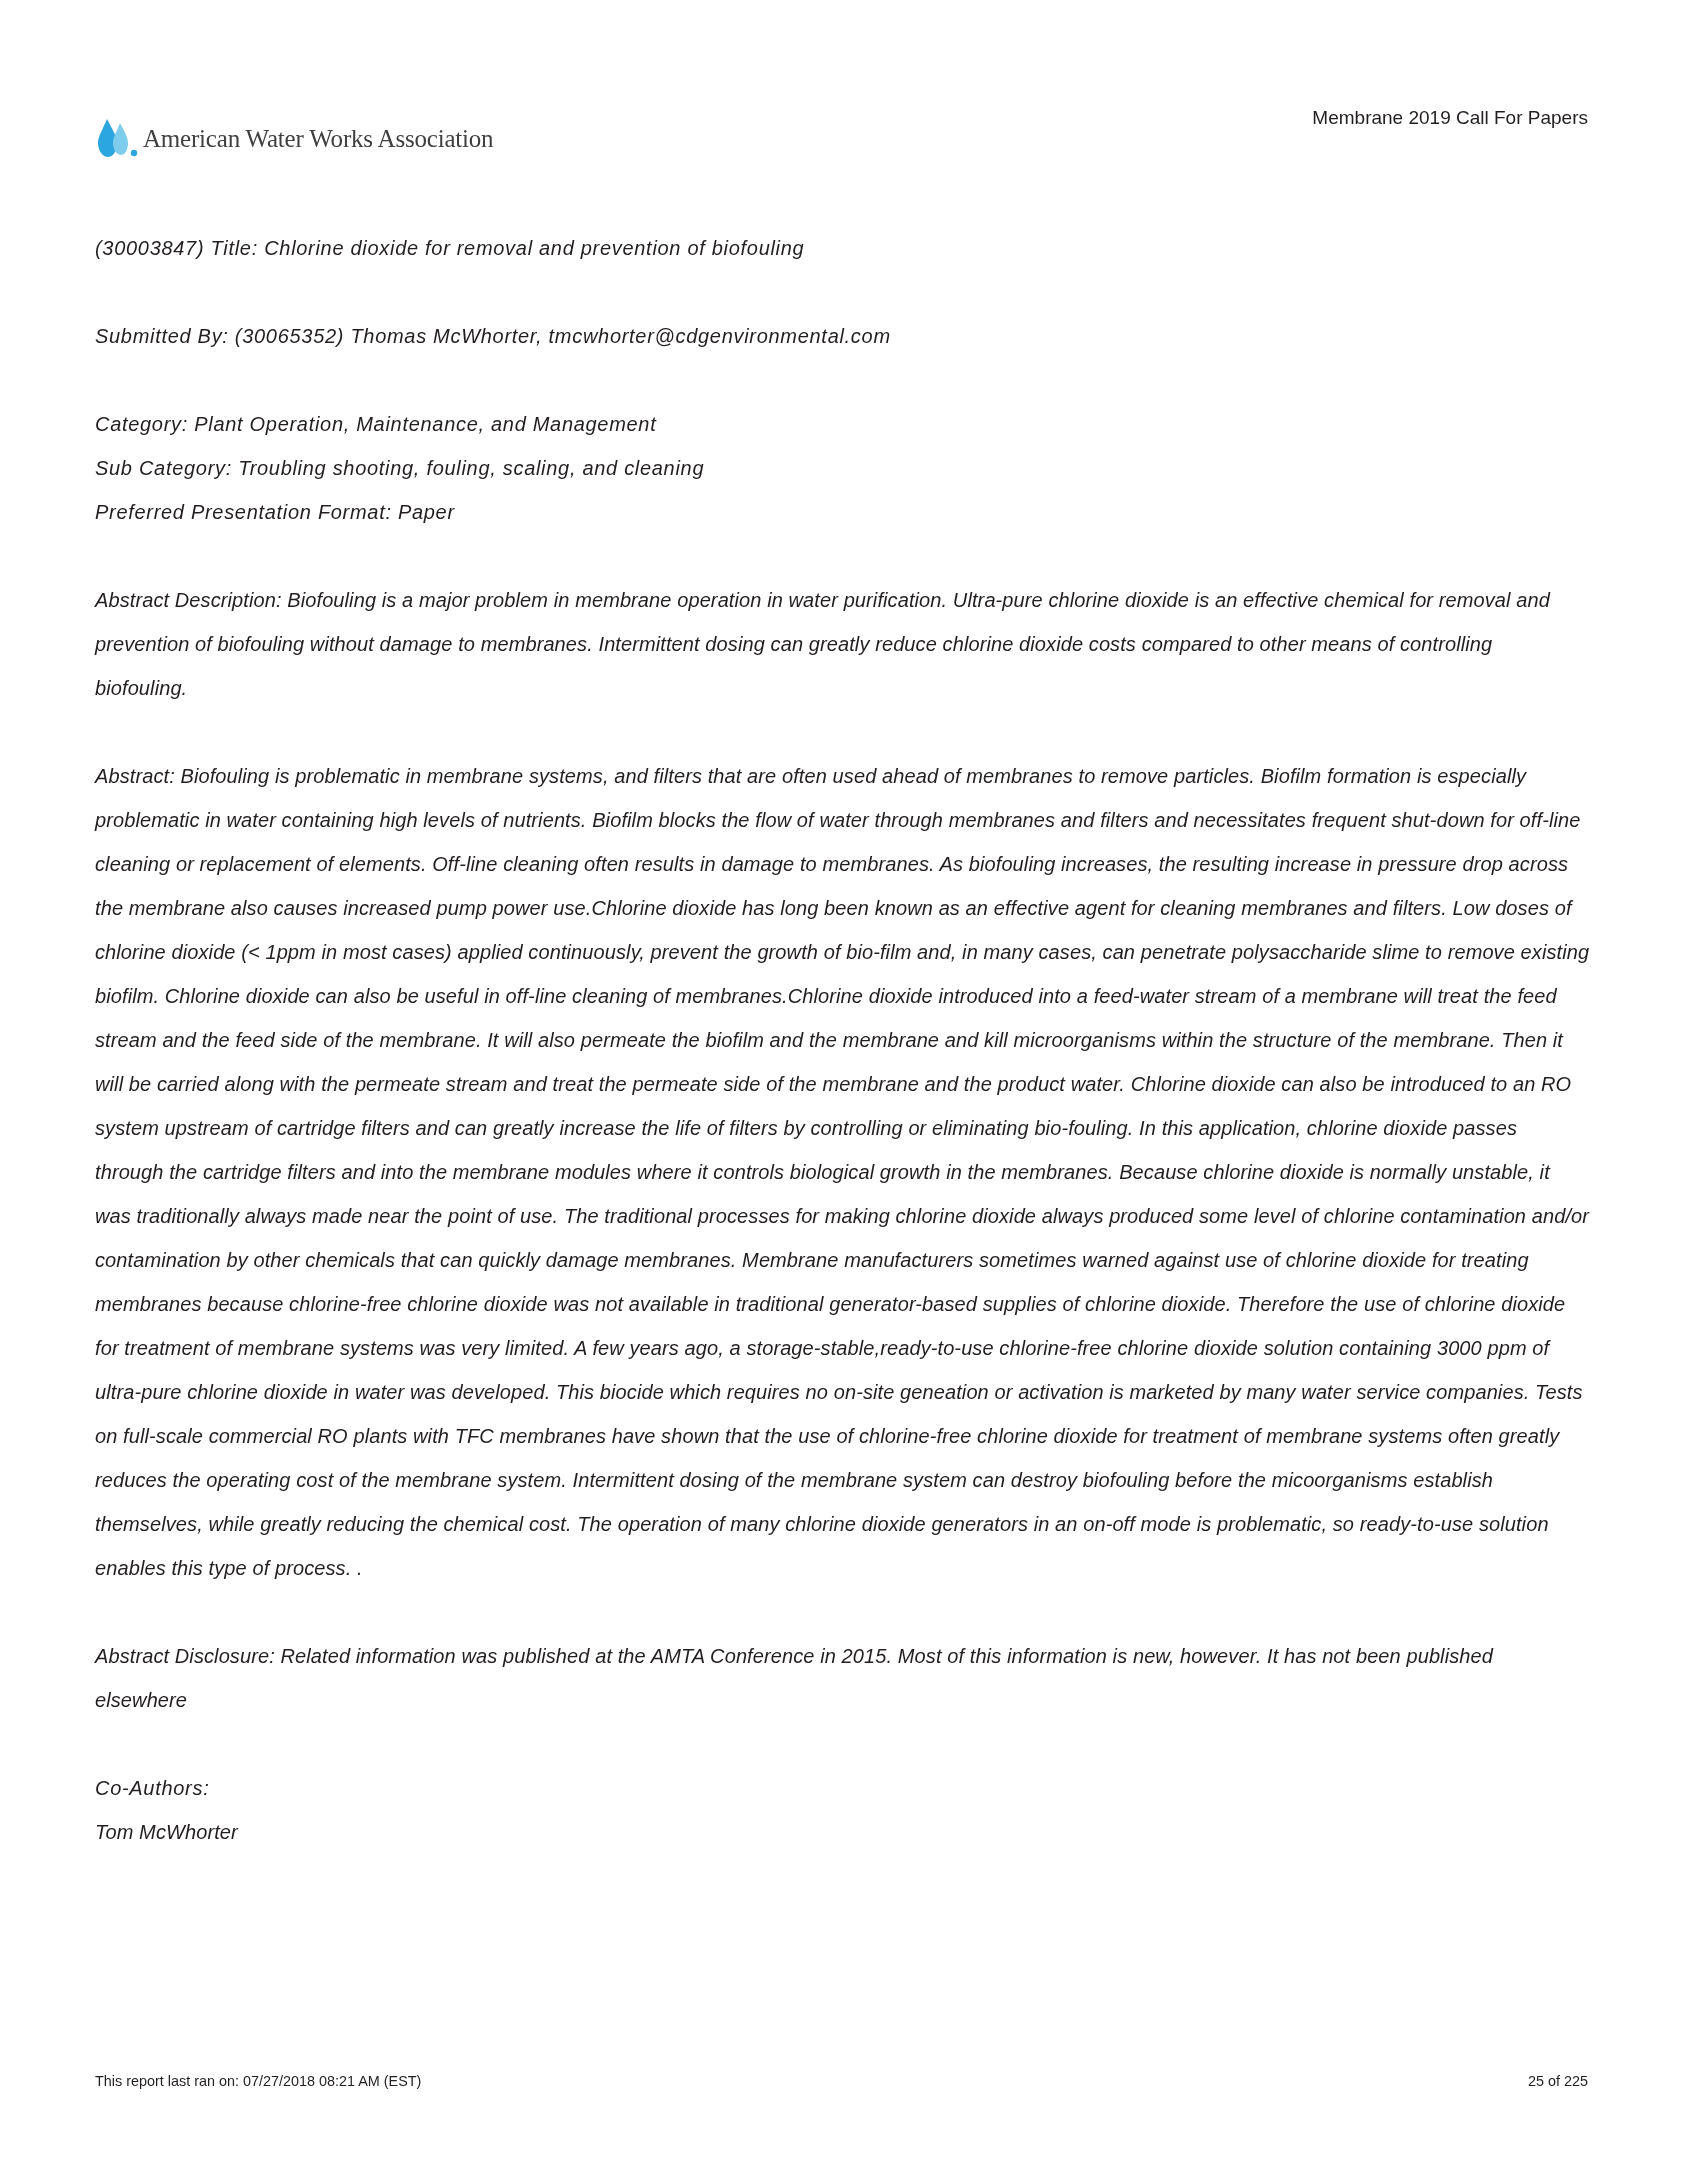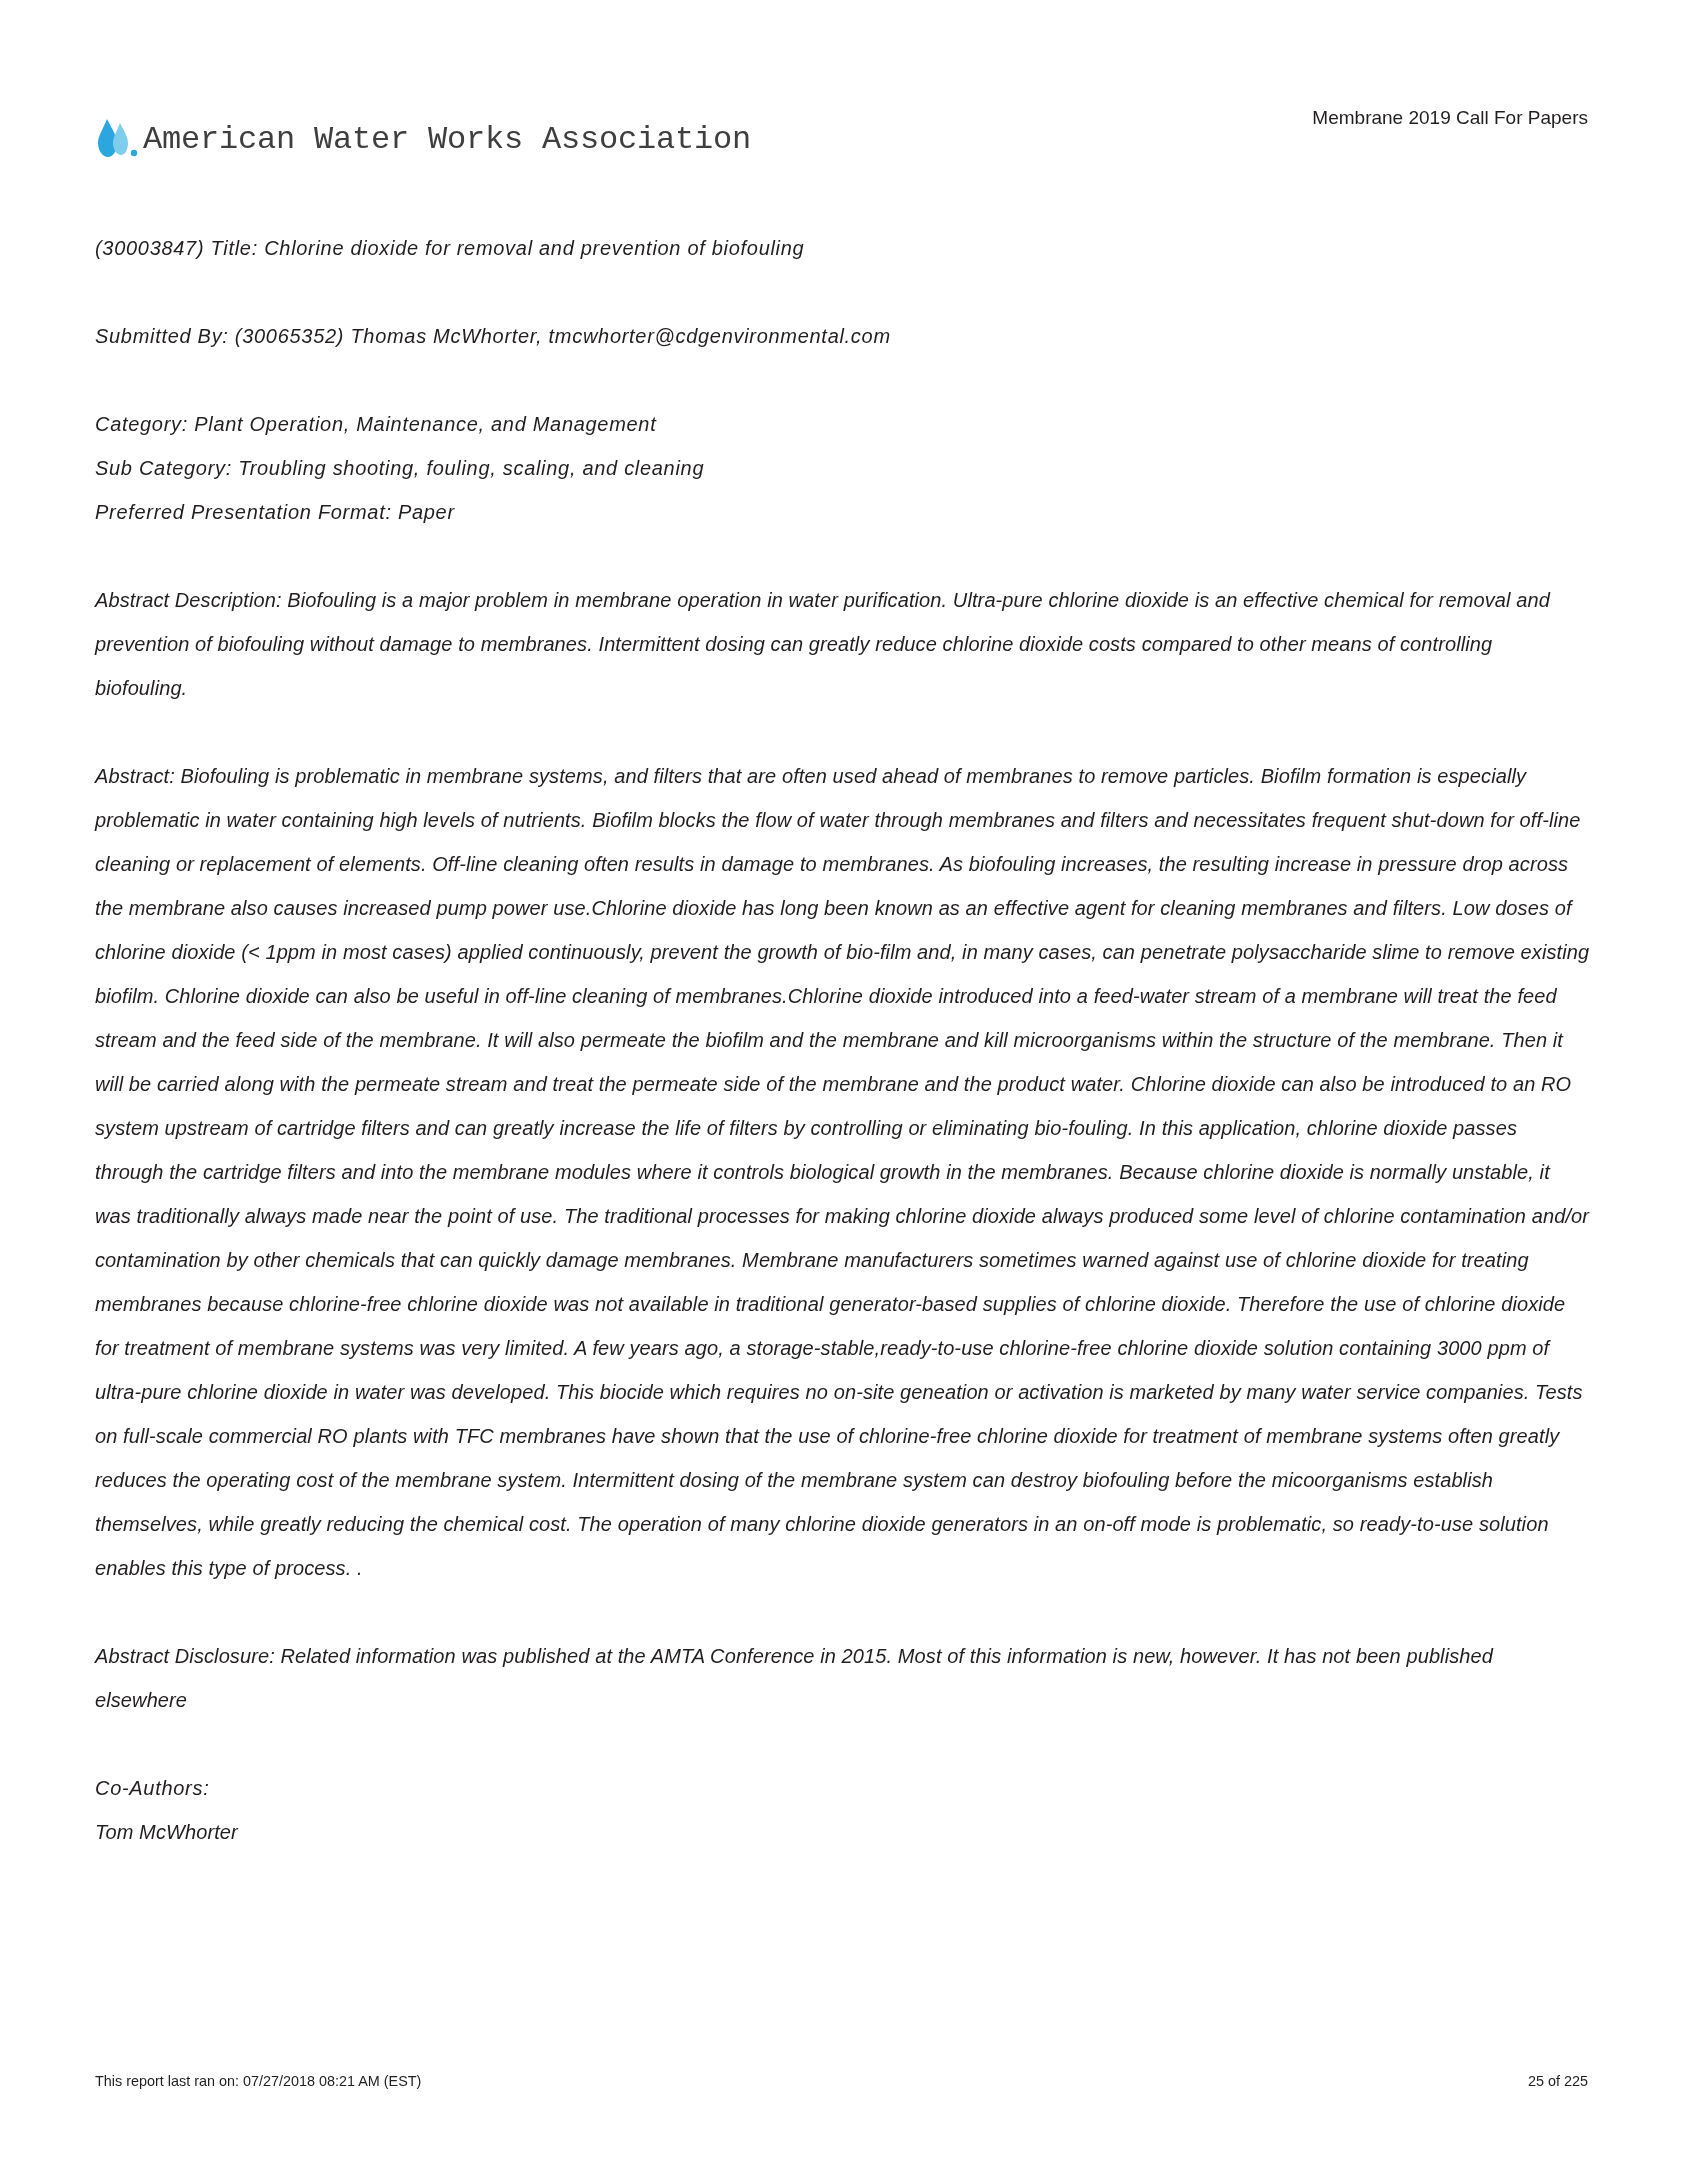--- a/index.html
+++ b/index.html
@@ -41,22 +41,22 @@
     align-items: center;
   }
   .logo-mark {
     width: 46px;
     height: 44px;
     position: relative;
     margin-right: 2px;
   }
   .logo-mark svg { display: block; }
   .logo-text {
-    font-family: Liberation Mono, monospace;
-    font-size: 32px;
+    font-family: Liberation Serif, serif;
+    font-size: 25px;
     color: #3f3f3f;
     letter-spacing: -0.2px;
     white-space: nowrap;
   }
   .header-right {
     position: absolute;
     right: 0;
     top: 0;
     font-size: 19px;
     color: #231f20;

